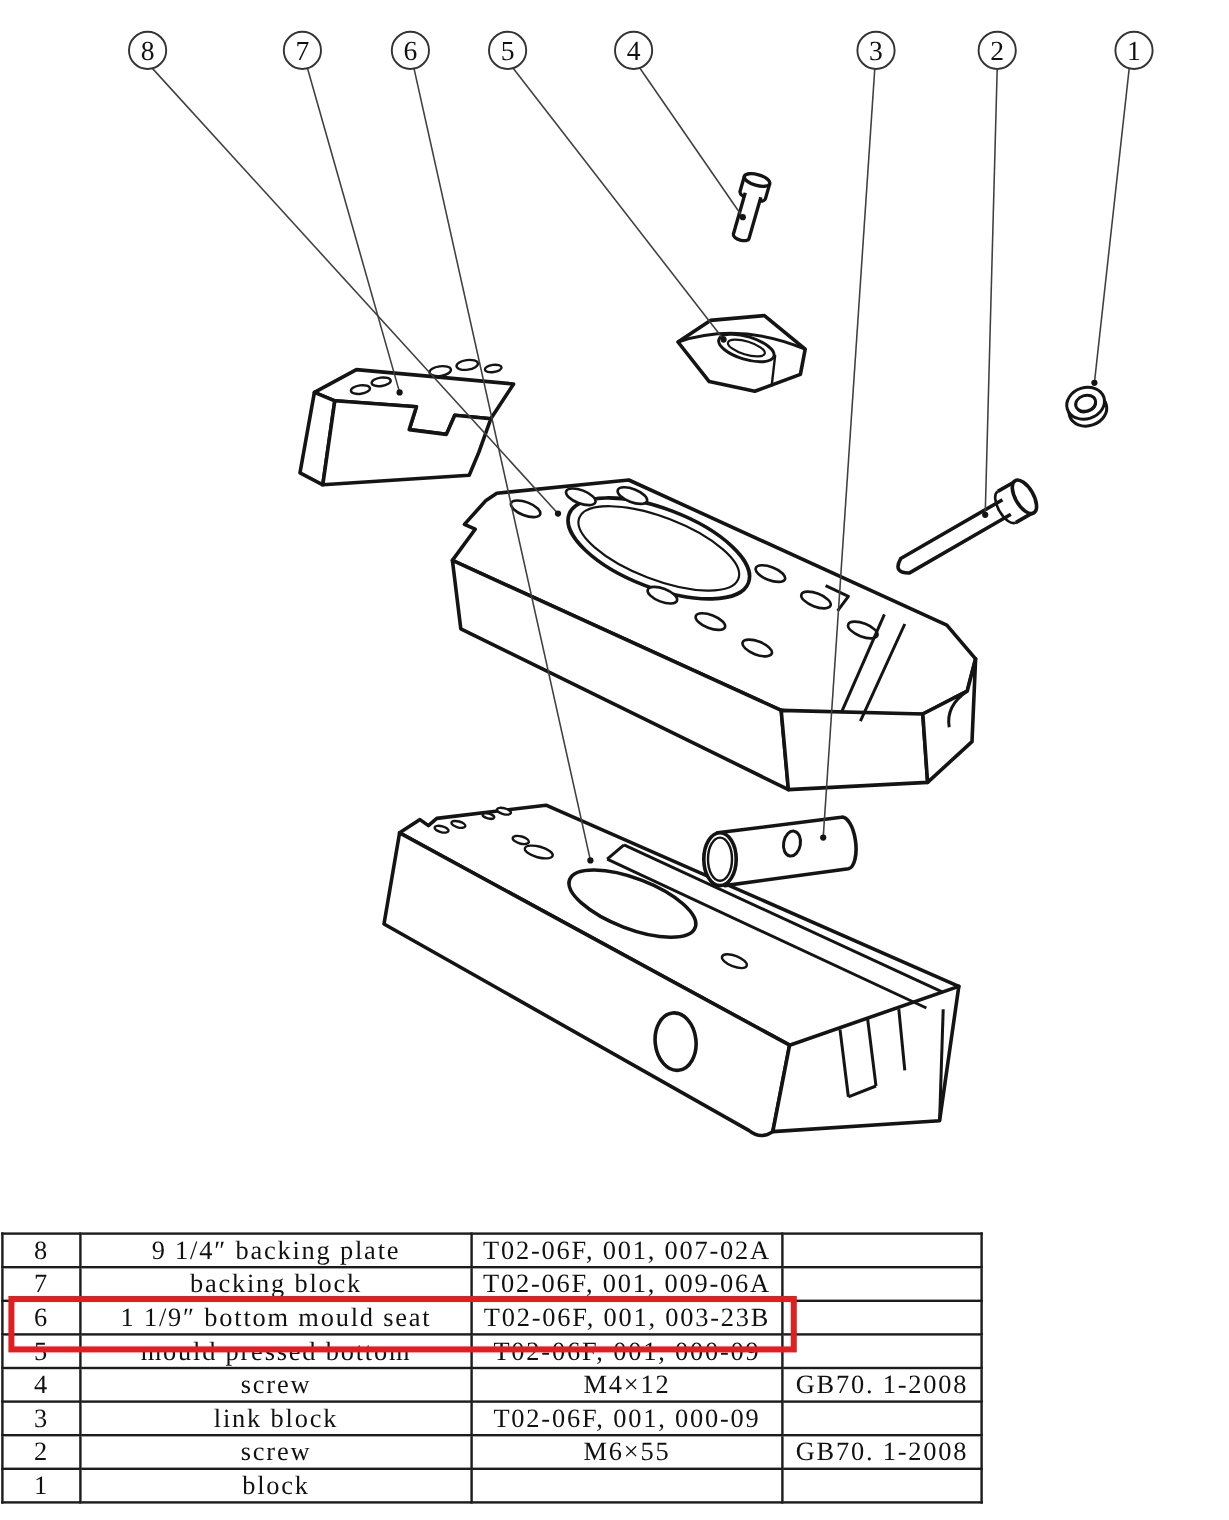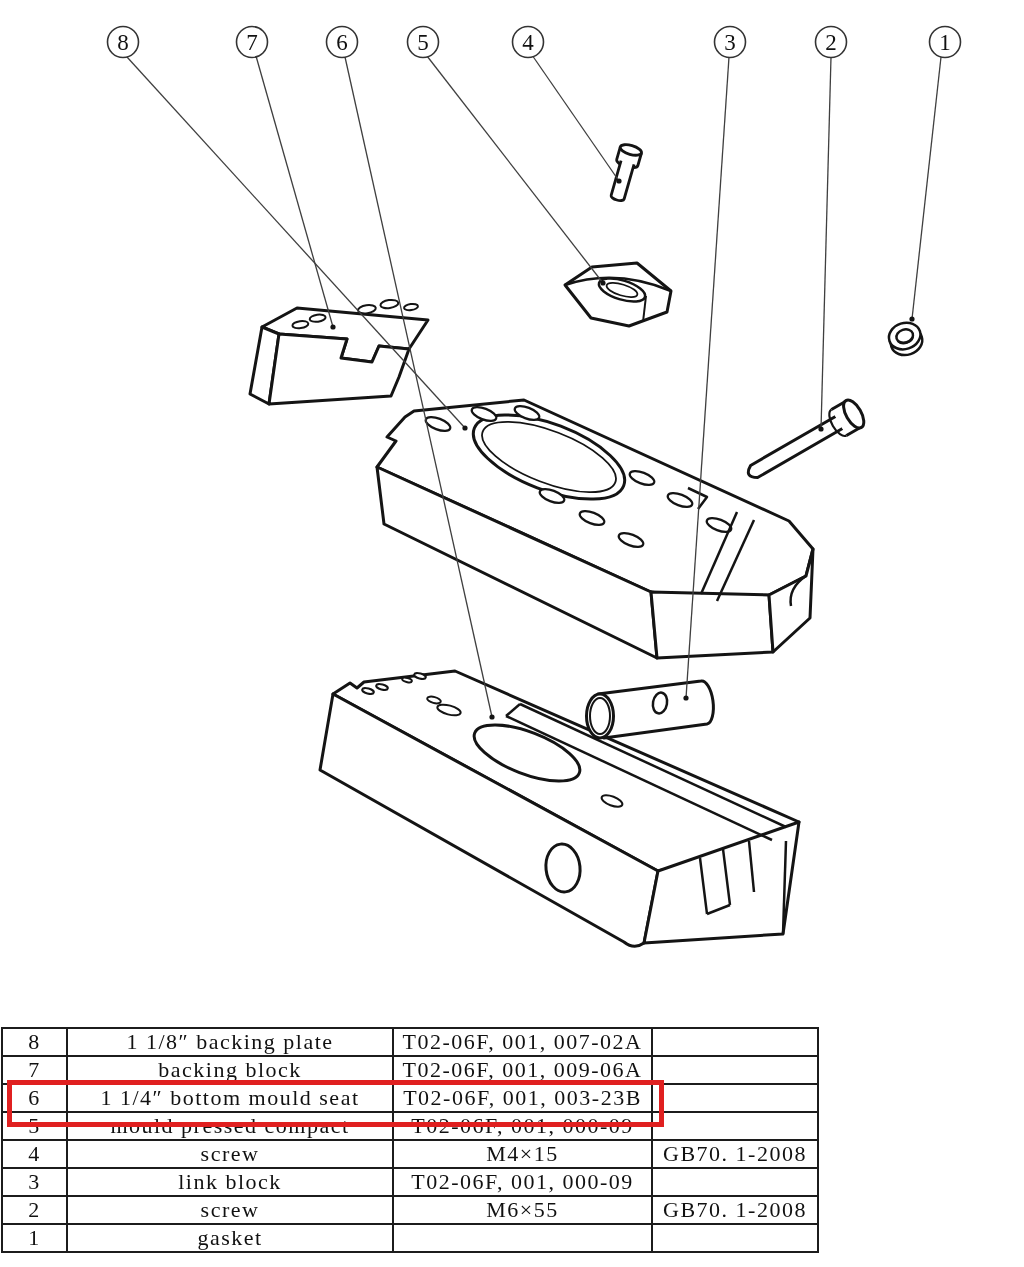--- a/index.html
+++ b/index.html
@@ -209,63 +209,63 @@
   <table id="parts-table">
     <colgroup>
         <col style="width:65px">
         <col style="width:326px">
         <col style="width:259px">
         <col style="width:166px">
       </colgroup>
     <tbody>
       <tr>
         <td>8</td>
-        <td>1 1/8″ backing plate</td>
+        <td>9 1/4″ backing plate</td>
         <td>T02-06F, 001, 007-02A</td>
         <td></td>
       </tr>
       <tr>
         <td>7</td>
         <td>backing block</td>
         <td>T02-06F, 001, 009-06A</td>
         <td></td>
       </tr>
       <tr>
         <td>6</td>
-        <td>1 1/4″ bottom mould seat</td>
+        <td>1 1/9″ bottom mould seat</td>
         <td>T02-06F, 001, 003-23B</td>
         <td></td>
       </tr>
       <tr>
         <td>5</td>
-        <td>mould pressed compact</td>
+        <td>mould pressed bottom</td>
         <td>T02-06F, 001, 000-09</td>
         <td></td>
       </tr>
       <tr>
         <td>4</td>
         <td>screw</td>
-        <td>M4×15</td>
+        <td>M4×12</td>
         <td>GB70. 1-2008</td>
       </tr>
       <tr>
         <td>3</td>
         <td>link block</td>
         <td>T02-06F, 001, 000-09</td>
         <td></td>
       </tr>
       <tr>
         <td>2</td>
         <td>screw</td>
         <td>M6×55</td>
         <td>GB70. 1-2008</td>
       </tr>
       <tr>
         <td>1</td>
-        <td>gasket</td>
+        <td>block</td>
         <td></td>
         <td></td>
       </tr>
     </tbody>
   </table>
 
   <div id="highlight-box" style="border-color: rgb(224, 32, 32);"></div>
 
 </div>
 

